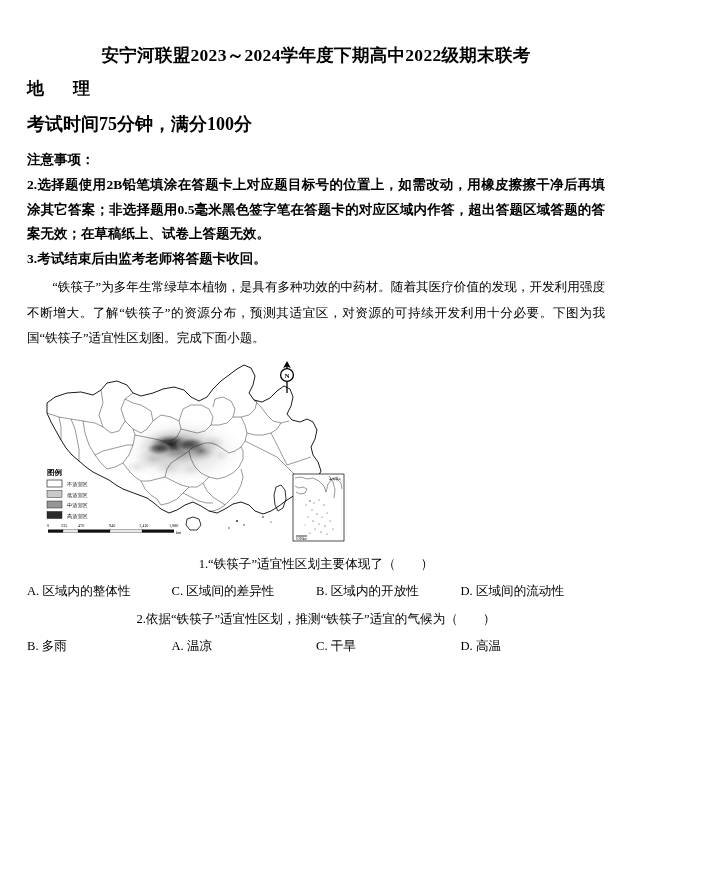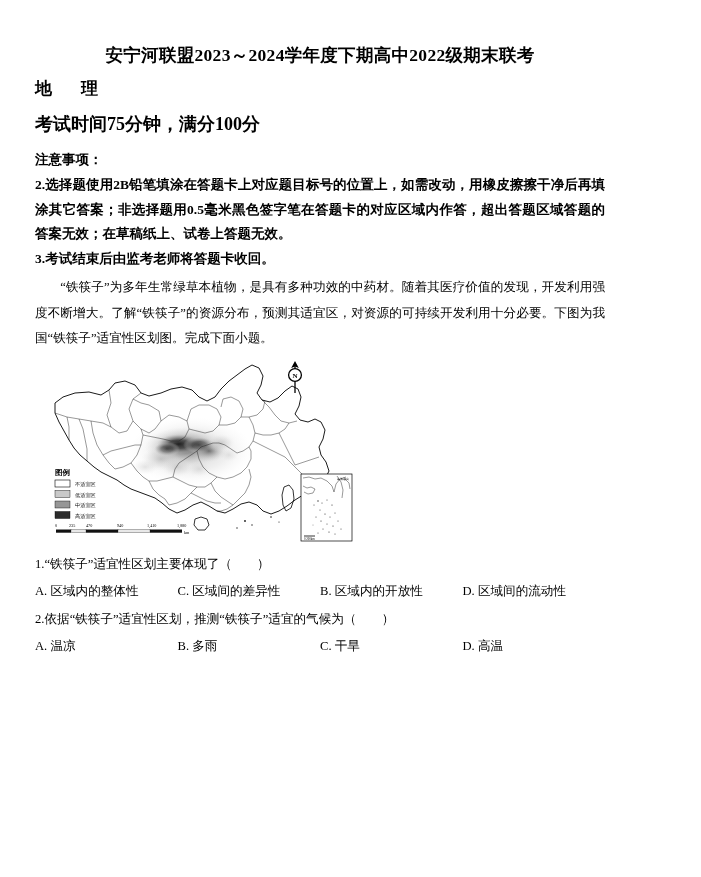--- a/index.html
+++ b/index.html
@@ -12,21 +12,21 @@
     height: 877px;
     font-family: "Liberation Serif", "DejaVu Serif", serif;
     color: #000000;
     overflow: hidden;
     position: relative;
   }
   .page {
     width: 647px;
     height: 877px;
     box-sizing: border-box;
-    padding: 38px 42px 0 35px;
+    padding: 38px 42px 0 27px;
     position: relative;
   }
 
   
   .doc-title {
     text-align: center;
     font-size: 17.5px;
     font-weight: bold;
     letter-spacing: 0.3px;
     line-height: 1.5;
@@ -81,20 +81,21 @@
     text-align: justify;
     text-justify: inter-ideograph;
     text-indent: 2em;
     margin: 4px 0 0 0;
     font-family: "Liberation Serif", "DejaVu Serif", serif;
   }
   .question-stem {
     font-size: 12.6px;
     line-height: 1.75;
     margin: 6px 0 0 0;
+    text-align: center;
   }
   .option-row {
     display: flex;
     font-size: 12.6px;
     line-height: 1.75;
     margin: 5px 0 0 0;
   }
   .option-row .opt {
     flex: 0 0 25%;
     white-space: nowrap;
@@ -329,20 +330,20 @@
   <p class="question-stem">1.“铁筷子”适宜性区划主要体现了（　　）</p>
   <div class="option-row">
     <span class="opt">A. 区域内的整体性</span>
     <span class="opt">C. 区域间的差异性</span>
     <span class="opt">B. 区域内的开放性</span>
     <span class="opt">D. 区域间的流动性</span>
   </div>
 
   <p class="question-stem">2.依据“铁筷子”适宜性区划，推测“铁筷子”适宜的气候为（　　）</p>
   <div class="option-row">
+    <span class="opt">B. 多雨</span>
     <span class="opt">A. 温凉</span>
-    <span class="opt">B. 多雨</span>
     <span class="opt">C. 干旱</span>
     <span class="opt">D. 高温</span>
   </div>
 
 
 </div>
 
 </body></html>

